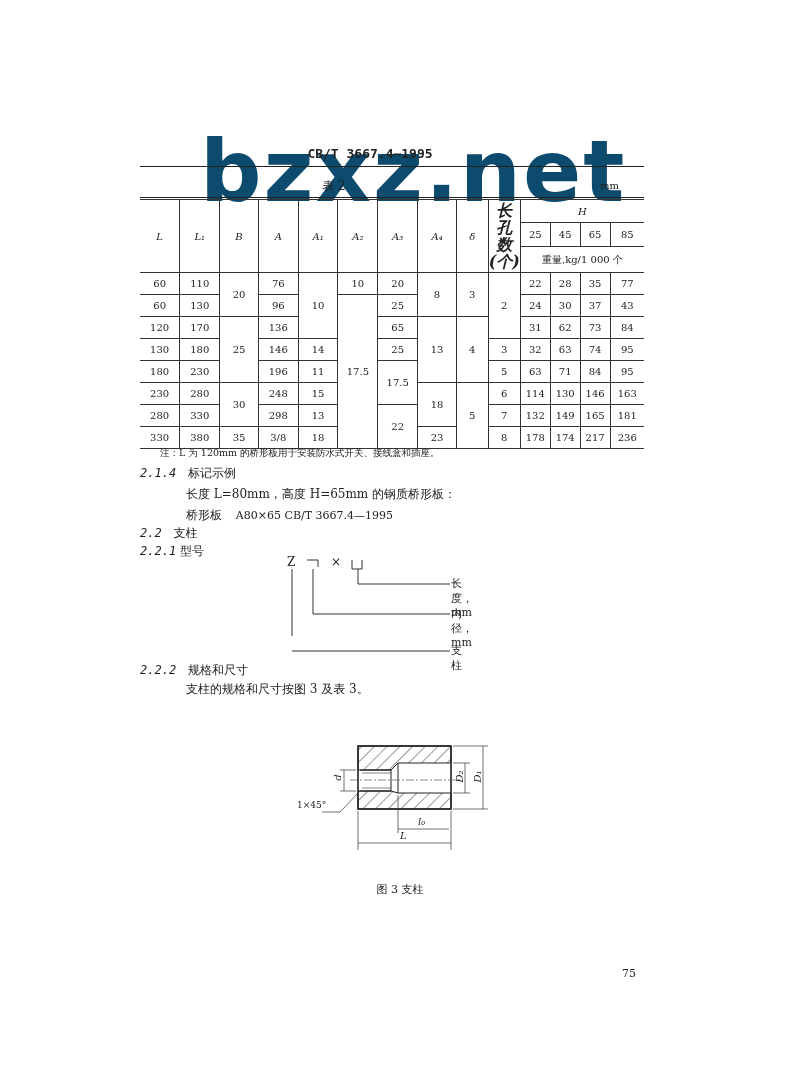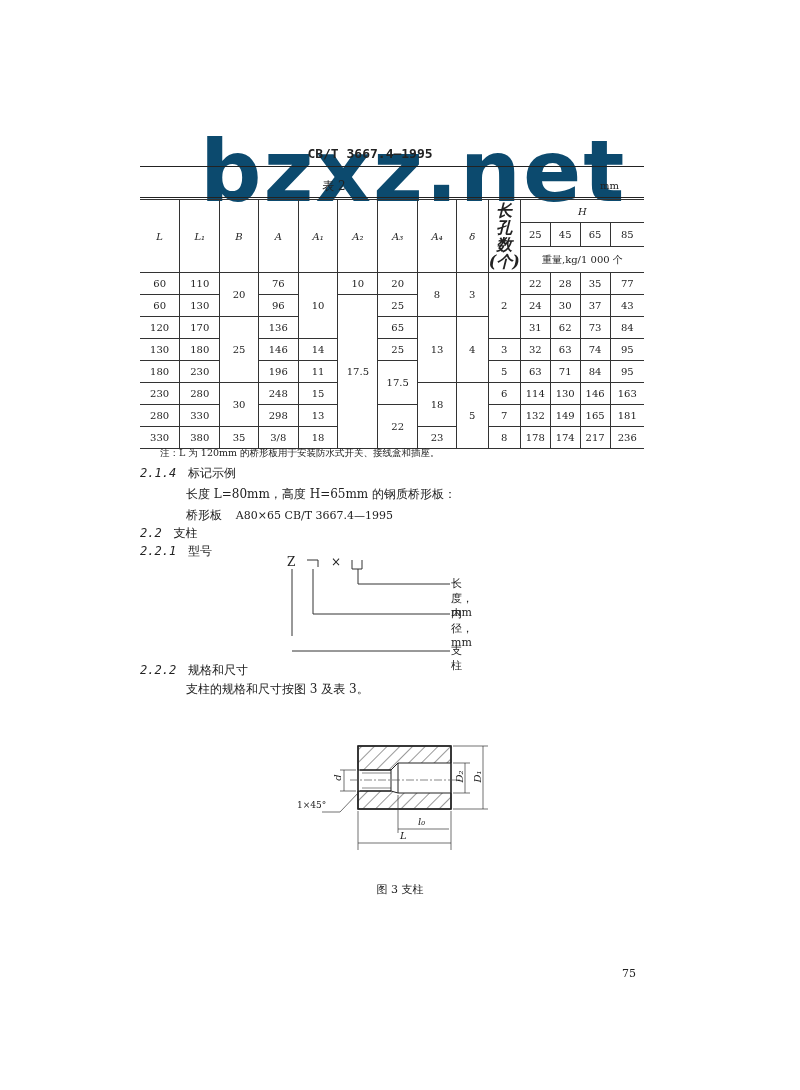--- a/index.html
+++ b/index.html
@@ -215,21 +215,21 @@
   <span>桥形板</span>
   <span style="margin-left:10px; font-size:11px;">A80×65  CB/T 3667.4—1995</span>
 </div>
 
 <div class="sec" style="top:525px;">
   <span class="mono">2.2</span>
   <span style="margin-left:8px;">支柱</span>
 </div>
 <div class="sec" style="top:543px;">
   <span class="mono">2.2.1</span>
-  <span style="margin-left:8px;">型号</span>
+  <span style="margin-left:0;">型号</span>
 </div>
 
 <div class="designation">
   <span class="abs" style="left:287px;top:555px;font-size:12px;">Z</span>
   <span class="abs" style="left:331px;top:555px;font-size:12px;">×</span>
   <svg class="abs" style="left:0;top:0;" width="800" height="700">
 
     <path d="M307 560 L318 560 L318 567" fill="none" stroke="#333" stroke-width="1"></path>
     <path d="M352 560 L352 569 L362 569 L362 560" fill="none" stroke="#333" stroke-width="1"></path>
 

